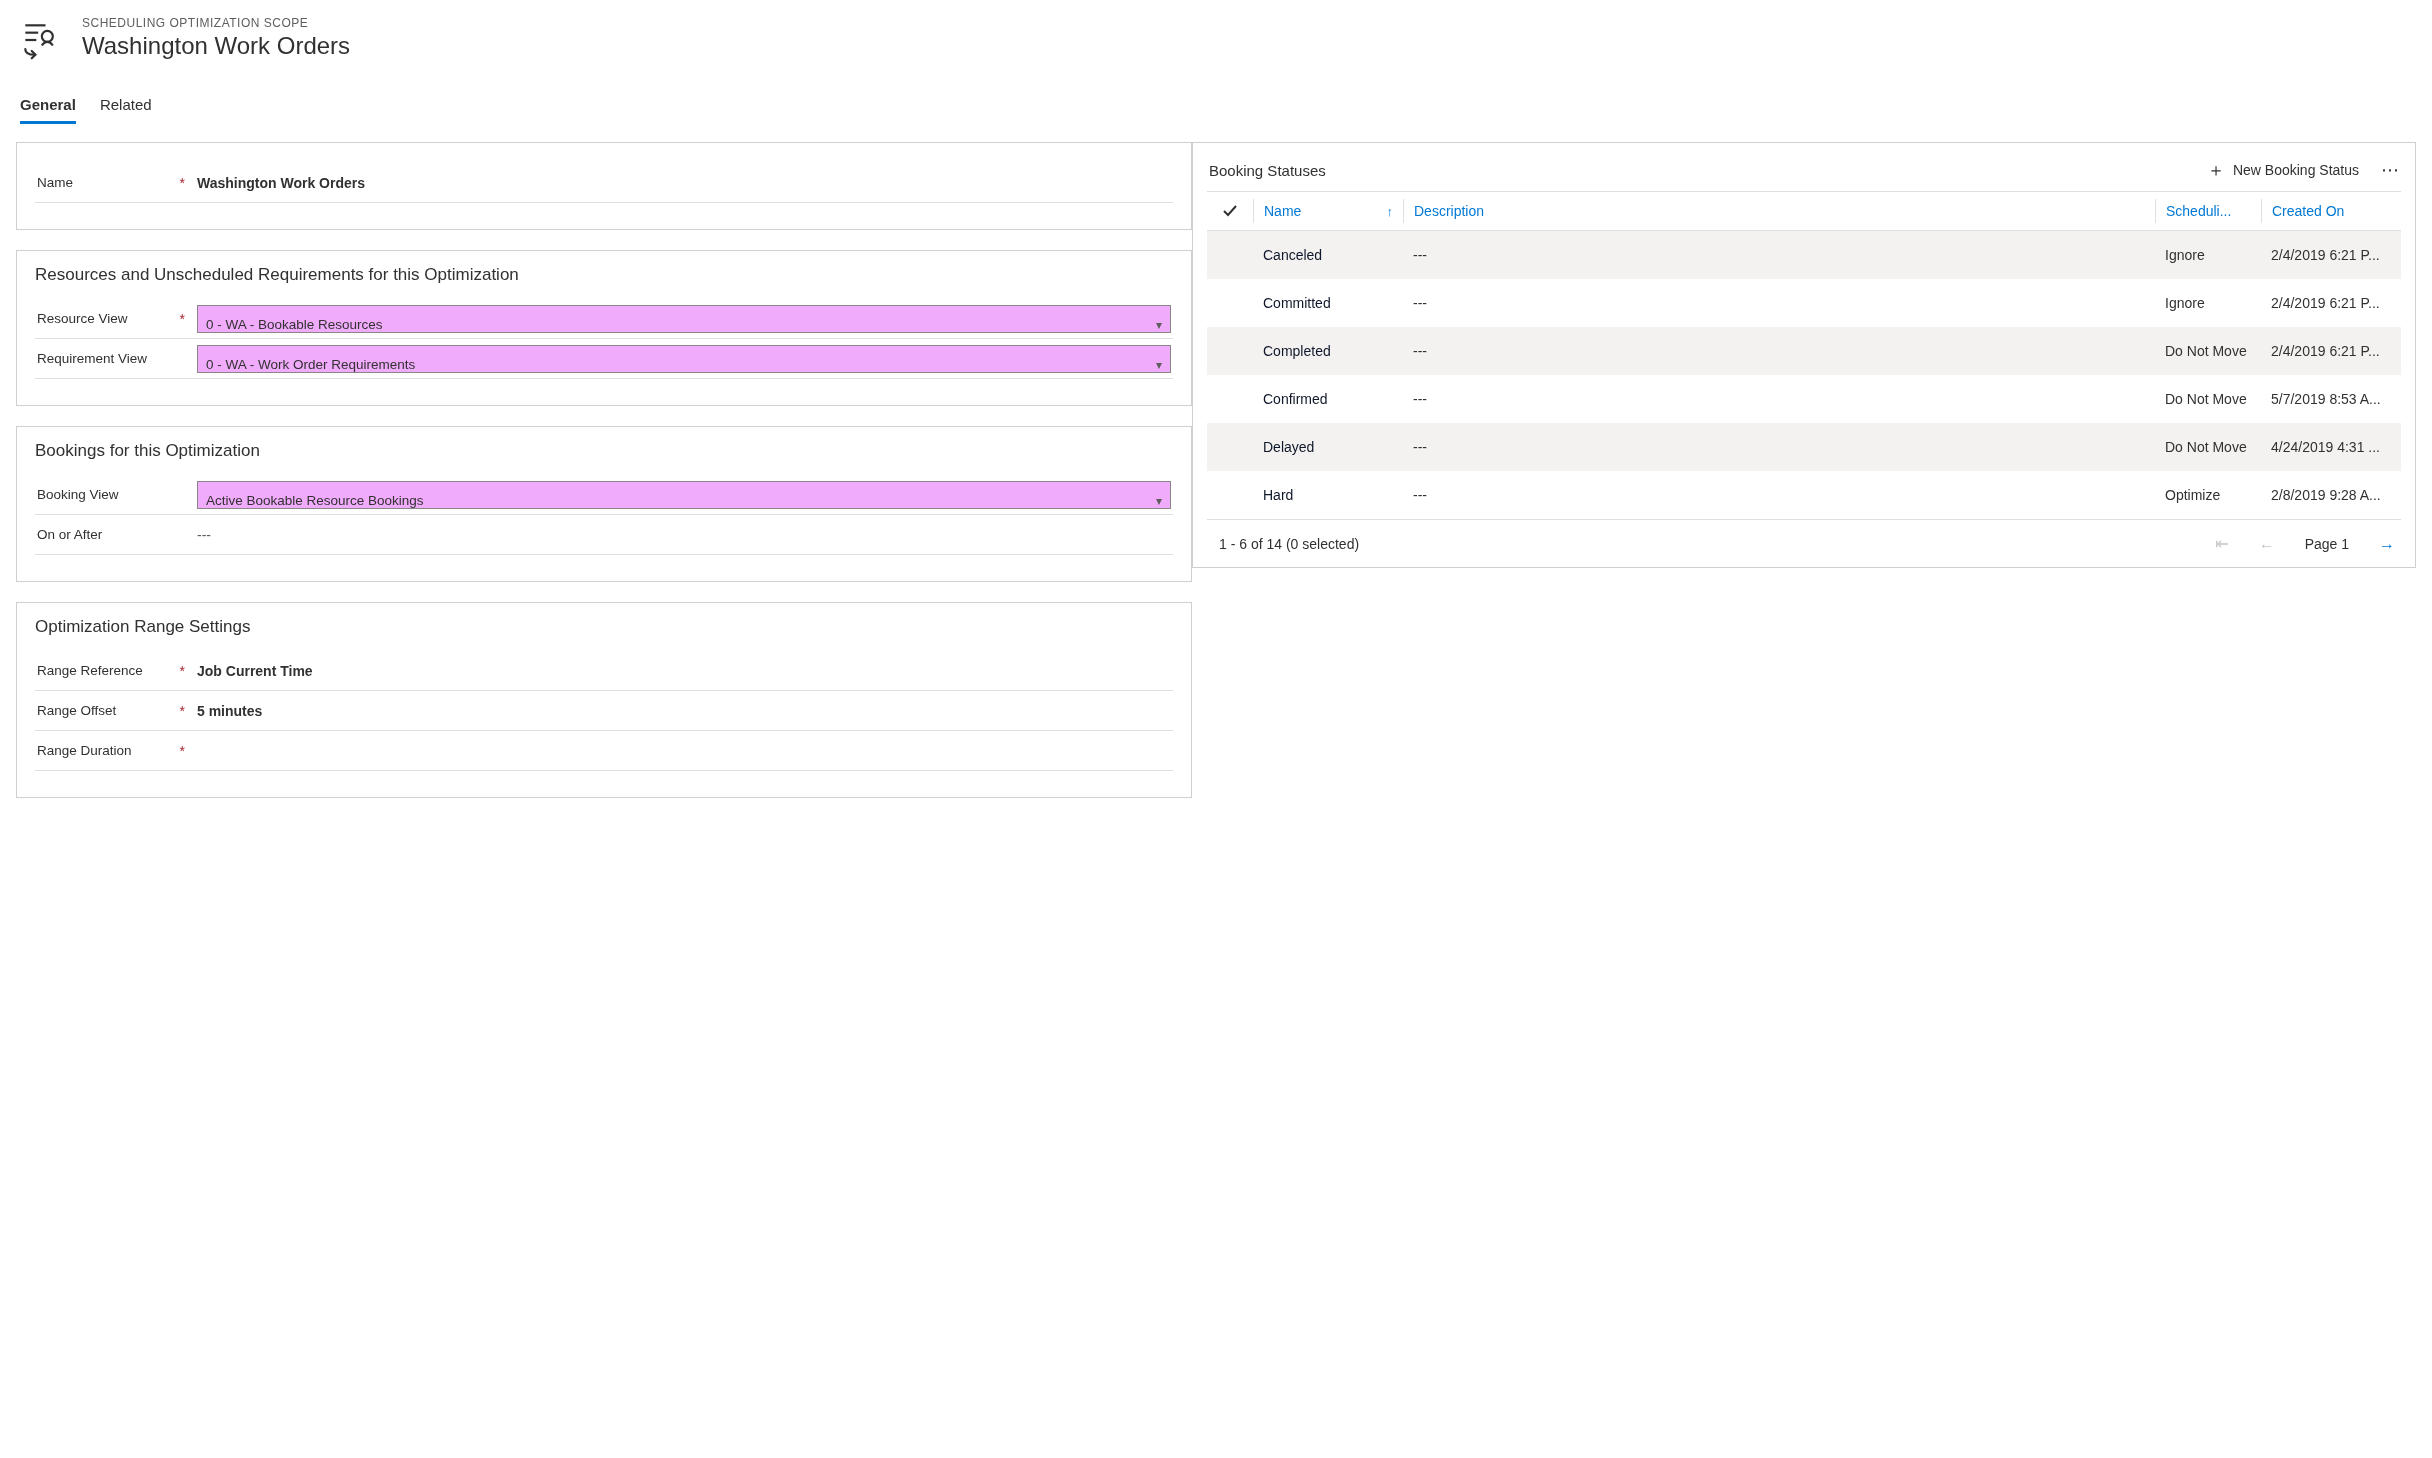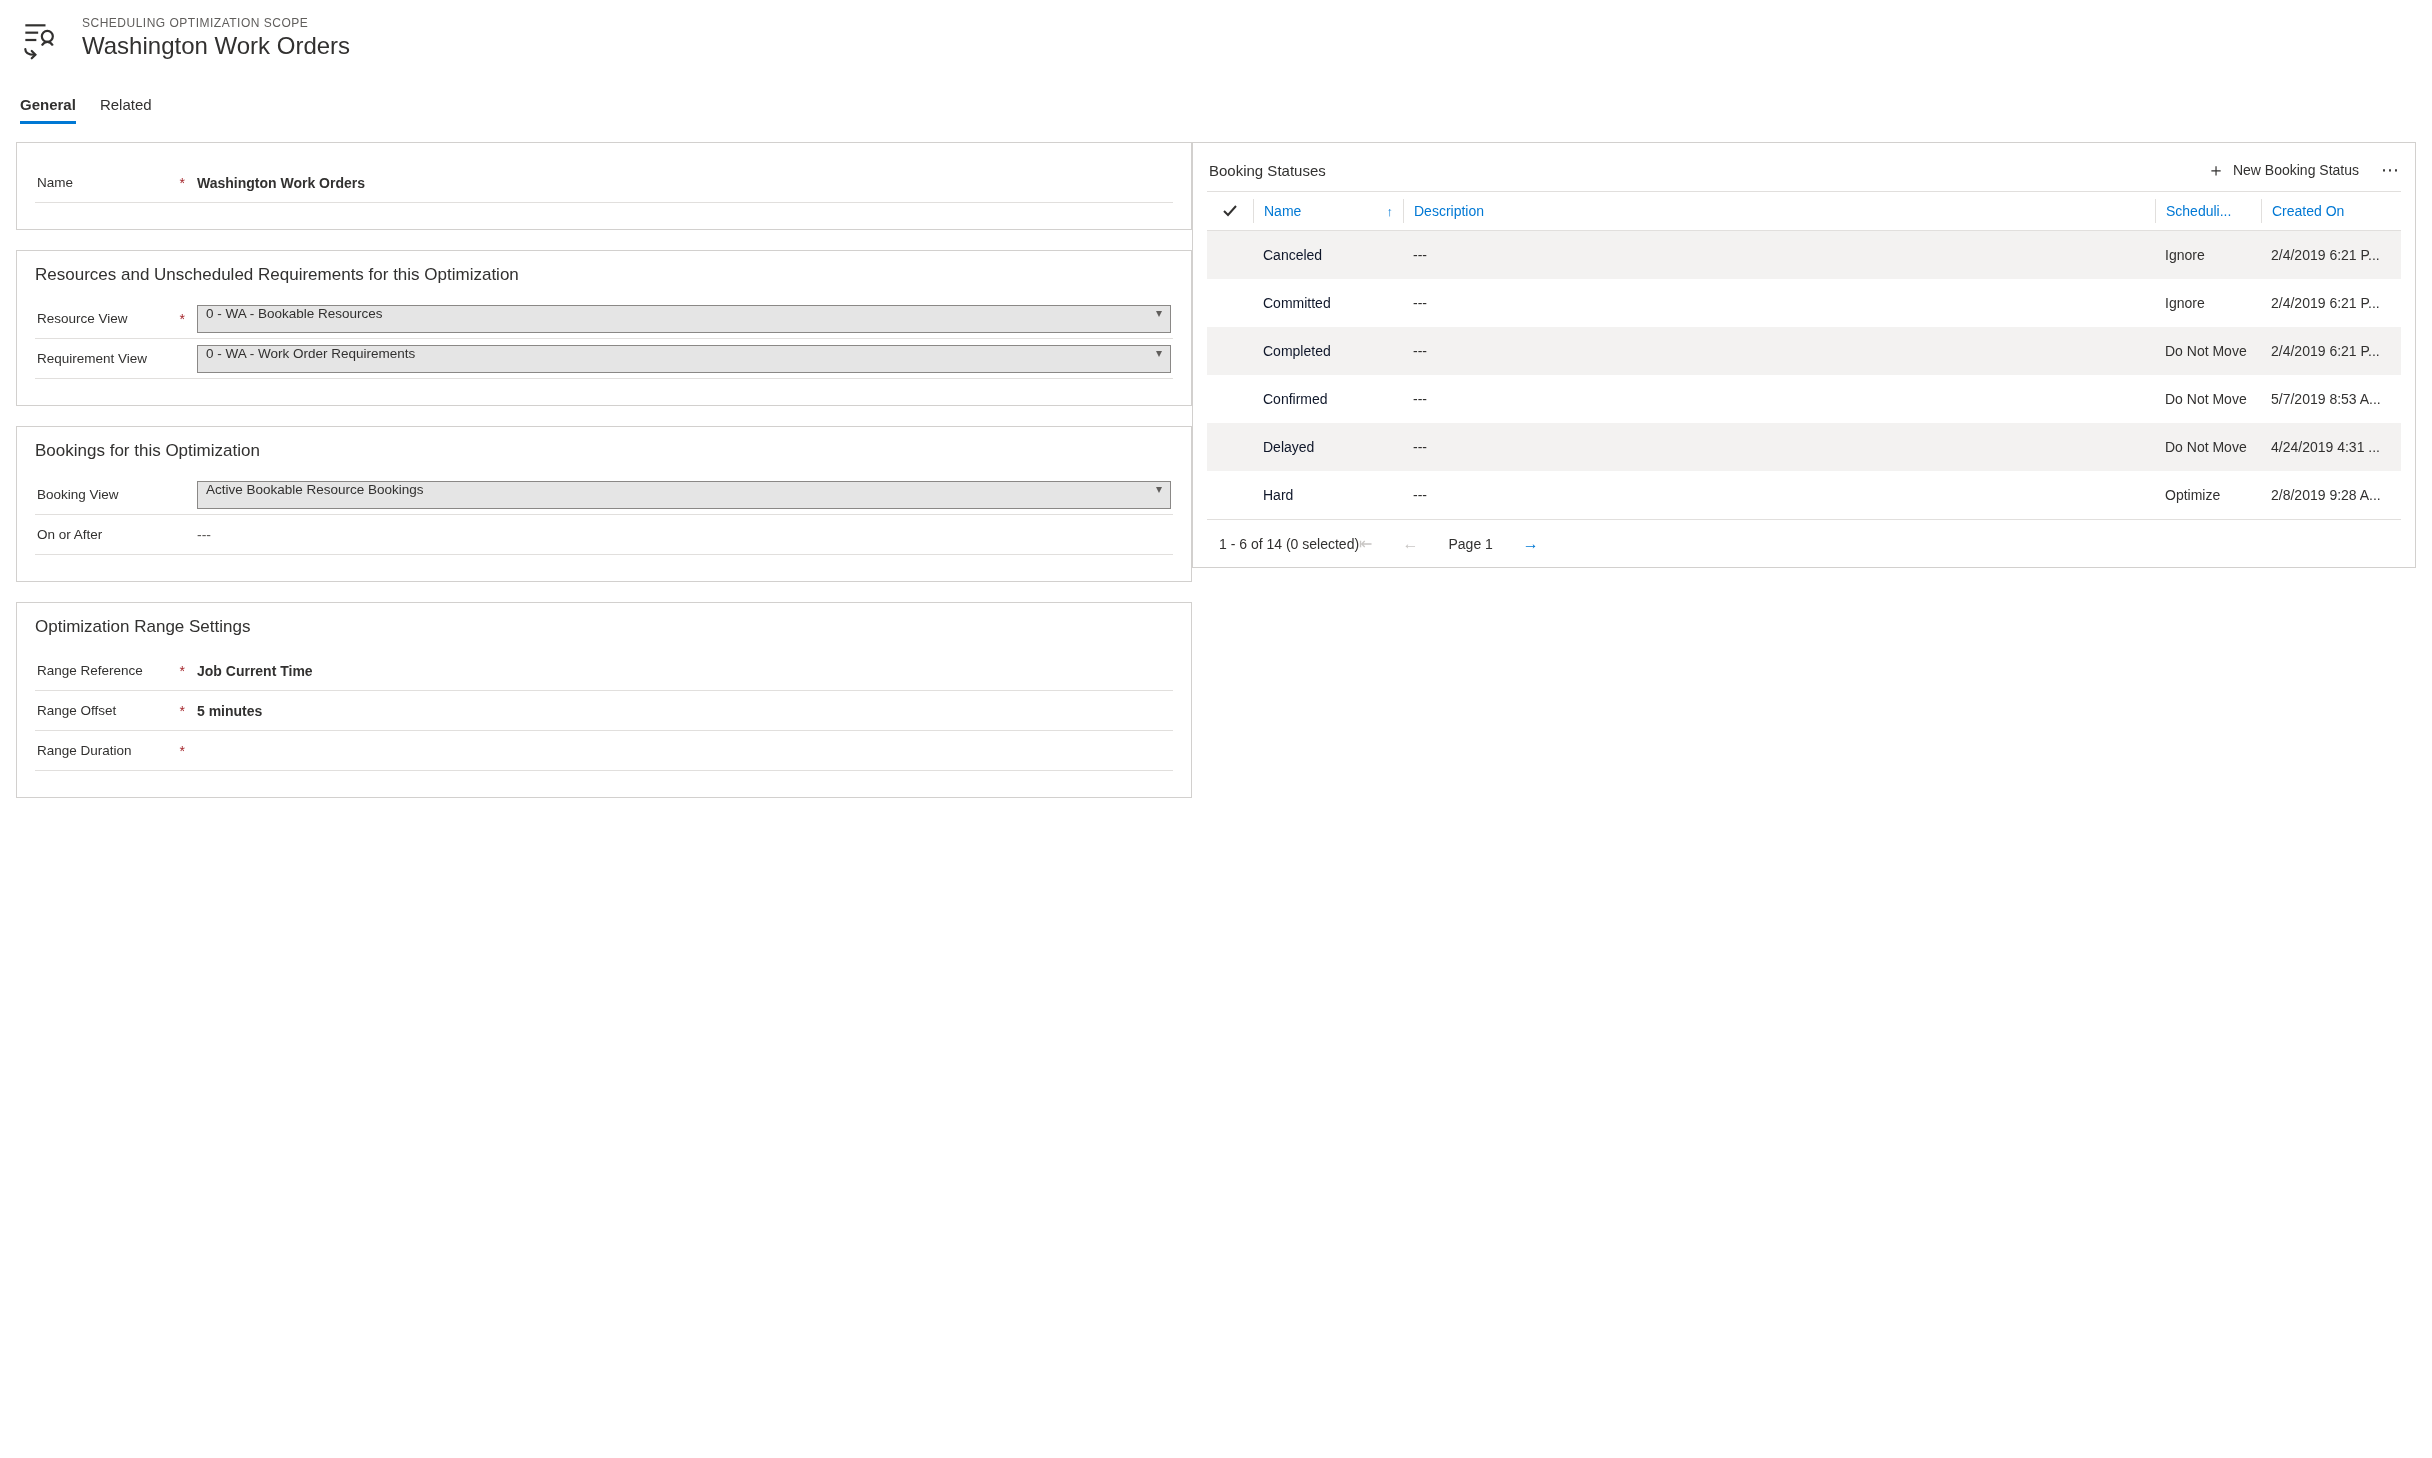--- a/index.html
+++ b/index.html
@@ -28,21 +28,21 @@
 
   .section-title { font-size: 17px; font-weight: 400; color:#323130; margin-bottom: 14px; }
 
   .form-row { display:flex; align-items:center; min-height: 40px; border-bottom: 1px solid #e1dfdd; padding: 4px 2px; }
   .form-label { flex: 0 0 160px; font-size: 13.5px; color:#323130; display:flex; align-items:center; gap:6px; }
   .required { color:#a4262c; font-size:14px; margin-left:auto; padding-right:12px; }
   .form-value { flex:1; font-size:14px; }
   .form-value.bold { font-weight:600; }
   .form-value.muted { color:#605e5c; }
 
-  .select-box { flex:1; display:flex; align-items:flex-start; border:1px solid #8a8886; height:28px; padding:0 8px; font-size:13.5px; background:#e5e5e5; cursor:pointer; justify-content:space-between; }
+  .select-box { flex:1; display:flex; align-items:flex-end; border:1px solid #8a8886; height:28px; padding:0 8px; font-size:13.5px; background:#f0abfc; cursor:pointer; justify-content:space-between; }
   .chev { font-size:12px; color:#605e5c; }
 
   
   .subgrid-header { display:flex; align-items:center; justify-content:space-between; padding: 2px 0 10px 2px; }
   .subgrid-title { font-size:15px; font-weight:400; }
   .subgrid-actions { display:flex; align-items:center; gap:22px; color:#323130; }
   .btn-new { display:flex; align-items:center; gap:8px; cursor:pointer; font-size:14px; }
   .plus { font-size:18px; line-height:1; }
   .dots { font-size:18px; letter-spacing:2px; cursor:pointer; }
 
@@ -55,21 +55,21 @@
   .col-sched { flex:0 0 106px; }
   .col-created { flex:0 0 140px; }
   .sort-arrow { color:#0078d4; font-size:13px; }
 
   .grid-body .row { display:flex; align-items:center; height:48px; font-size:14px; }
   .grid-body .row:nth-child(odd) { background:#f3f2f1; }
   .grid-body .cell { padding:0 10px; overflow:hidden; text-overflow:ellipsis; white-space:nowrap; }
   .cell.link { color:#0f172a; cursor:pointer; }
   .grid-body .col-check { }
 
-  .grid-footer { display:flex; align-items:center; padding:14px 6px 4px 12px; border-top:1px solid #e1dfdd; font-size:14px; }
+  .grid-footer { display:flex; align-items:center; justify-content:space-between; padding:14px 6px 4px 12px; border-top:1px solid #e1dfdd; font-size:14px; }
   .pager { display:flex; align-items:center; gap:30px; }
   .pager-btn { cursor:pointer; color:#605e5c; font-size:16px; }
   .pager-btn.active { color:#0078d4; }
   .pager-btn.disabled { color:#c8c6c4; cursor:default; }
 </style>
 </head>
 <body>
 
 <div class="header-row">
   <div class="header-icon">

